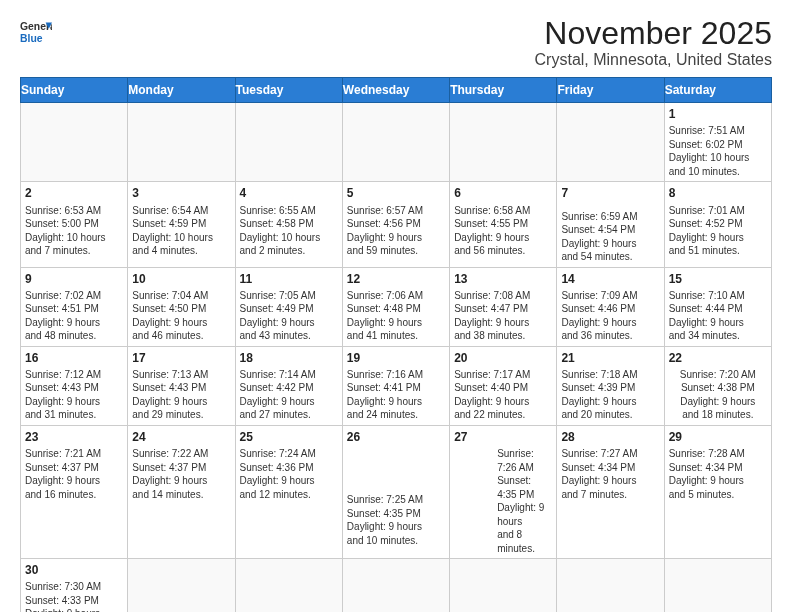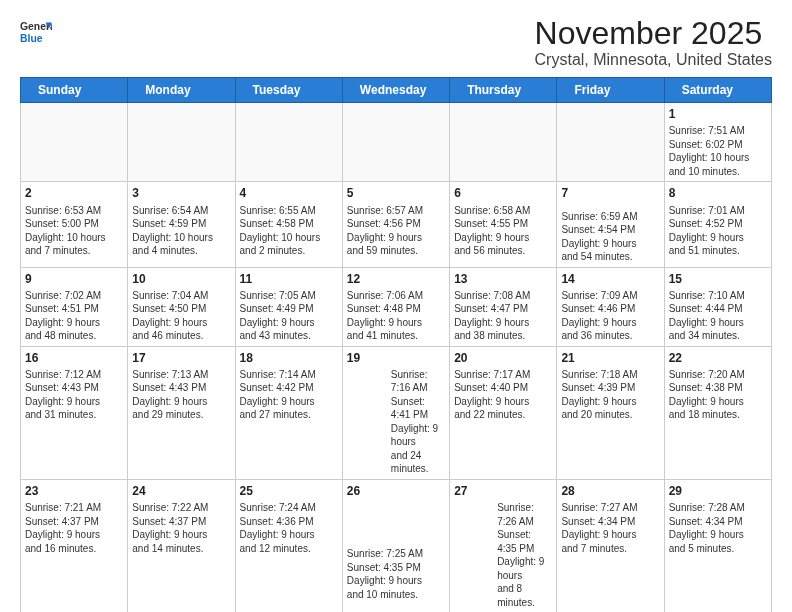--- a/index.html
+++ b/index.html
@@ -25,21 +25,21 @@
     .logo {
       display: flex;
       align-items: center;
       gap: 4px;
     }
     .logo-icon {
       width: 32px;
       height: 32px;
     }
     .title-block {
-      text-align: left;
+      text-align: right;
     }
     .month-title {
       font-size: 32px;
       font-weight: normal;
       color: #222;
       line-height: 1.1;
     }
     .location {
       font-size: 16px;
       color: #444;
@@ -47,21 +47,21 @@
     .calendar {
       width: 100%;
       border-collapse: collapse;
       border: 1px solid #ccc;
     }
     .calendar th {
       background: #2a7dd4;
       color: #fff;
       font-size: 12px;
       font-weight: bold;
-      padding: 5px 17px;
+      padding: 5px 0;
       text-align: left;
       border: 1px solid #1a5fa0;
     }
     .calendar td {
       border: 1px solid #ccc;
       vertical-align: top;
       padding: 3px 4px;
       width: calc(100% / 7);
       min-height: 72px;
       font-size: 9.5px;
@@ -249,42 +249,42 @@
           </td>
           <td>
             <span class="day-num">18</span>
             <div class="day-info" style="white-space: pre-line;">Sunrise: 7:14 AM
 Sunset: 4:42 PM
 Daylight: 9 hours
 and 27 minutes.</div>
           </td>
           <td>
             <span class="day-num">19</span>
-            <div class="day-info" style="white-space: pre-line; margin-left: 44px;">Sunrise: 7:16 AM
+            <div class="day-info" style="white-space: pre-line;">Sunrise: 7:16 AM
 Sunset: 4:41 PM
 Daylight: 9 hours
 and 24 minutes.</div>
           </td>
           <td>
             <span class="day-num">20</span>
             <div class="day-info" style="white-space: pre-line;">Sunrise: 7:17 AM
 Sunset: 4:40 PM
 Daylight: 9 hours
 and 22 minutes.</div>
           </td>
           <td>
             <span class="day-num">21</span>
             <div class="day-info" style="white-space: pre-line;">Sunrise: 7:18 AM
 Sunset: 4:39 PM
 Daylight: 9 hours
 and 20 minutes.</div>
           </td>
           <td>
             <span class="day-num">22</span>
-            <div class="day-info" style="white-space: pre-line;">Sunrise: 7:20 AM
+            <div class="day-info" style="white-space: pre-line; text-align: center;">Sunrise: 7:20 AM
 Sunset: 4:38 PM
 Daylight: 9 hours
 and 18 minutes.</div>
           </td>
         </tr>
         <tr>
           <td>
             <span class="day-num">23</span>
             <div class="day-info" style="white-space: pre-line;">Sunrise: 7:21 AM
 Sunset: 4:37 PM

